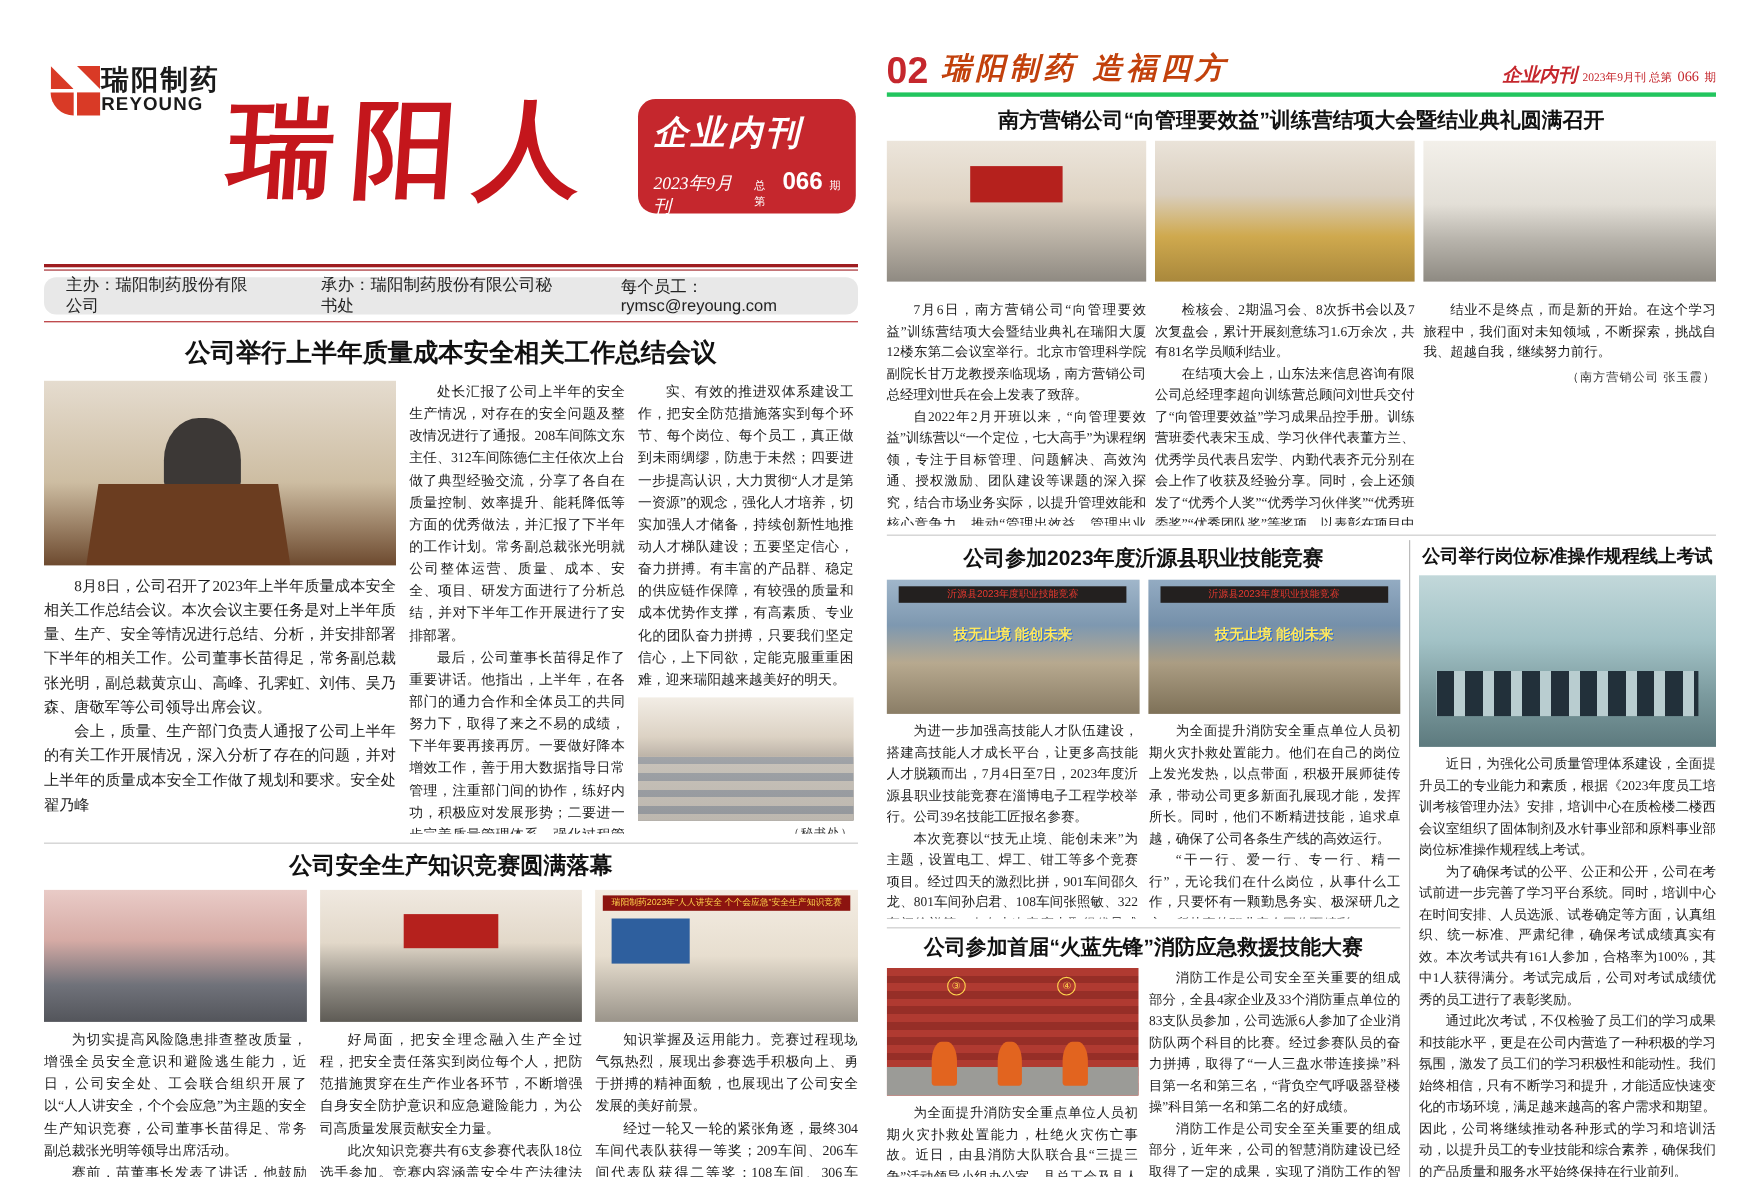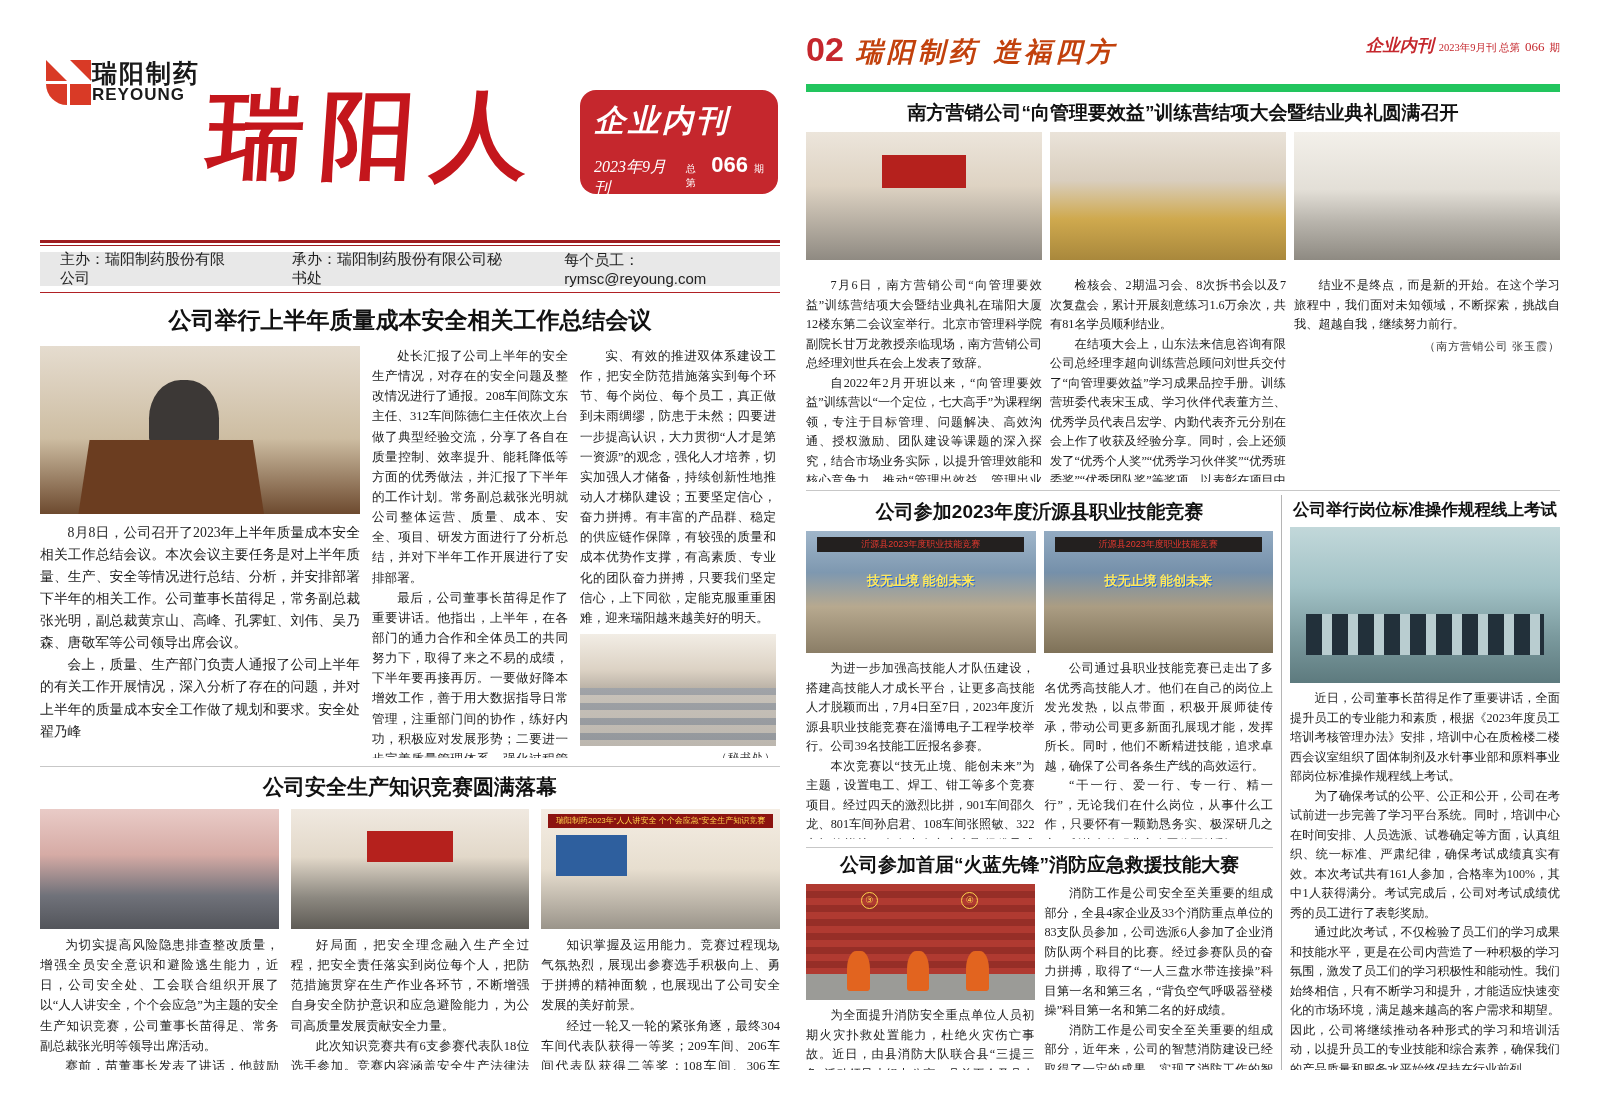--- a/index.html
+++ b/index.html
@@ -26,21 +26,21 @@
   .issuebox{position:absolute;right:2px;top:56px;width:198px;height:104px;background:#c5272d;
             border-radius:16px;color:#fff;padding:10px 14px;box-sizing:border-box;}
   .issue1{font-size:31px;font-weight:bold;font-style:italic;letter-spacing:3px;font-family:"DejaVu Serif",serif;}
   .issuerow{margin-top:10px;display:flex;align-items:baseline;gap:6px;}
   .issue2{font-size:16px;font-style:italic;}
   .issue3a{font-size:10px;}
   .issue3b{font-size:22px;font-weight:bold;font-family:"Liberation Sans",sans-serif;}
   .ruleThick{height:3px;background:#9e1c20;}
   .ruleThin{height:1px;background:#9e1c20;margin-top:2px;}
   .infobar{margin-top:6px;height:34px;background:#e8e8e8;display:flex;align-items:center;
-           padding:0 20px;gap:56px;font-family:"Liberation Sans",sans-serif;font-size:15px;color:#222;}
+           padding:0 20px;gap:56px;font-family:"Liberation Sans",sans-serif;font-size:15px;color:#222;border-radius:11px;}
   .ruleRed{height:1px;background:#b02024;margin-top:6px;}
 
   
   .hl{font-family:"Liberation Sans",sans-serif;font-weight:bold;text-align:center;color:#111;}
   .hl1{font-size:23px;margin-top:12px;}
   .hl2{font-size:21px;margin-top:6px;}
   .hlr{font-size:19px;margin:4px 0 6px;}
   .hls{font-size:16.5px;margin:4px 0 6px;}
   p.b{margin:0;text-indent:2em;text-align:justify;line-height:1.6;}
   .f14 p.b{font-size:13.8px;}
@@ -49,21 +49,21 @@
   .byline{text-align:right;font-size:11px;color:#333;margin-top:4px;letter-spacing:1px;}
   .divGray{height:1px;background:#c7c7c7;margin:8px 0 4px;}
 
   .grid{display:grid;}
   .g-a1{grid-template-columns:320px 196px 196px;gap:12px;margin-top:10px;height:412px;overflow:hidden;}
   .g-3{grid-template-columns:1fr 1fr 1fr;gap:12px;border-radius:19px;}
   .h-a2p{height:120px;margin-top:8px;}
   .h-a2t{height:178px;margin-top:6px;overflow:hidden;}
 
   
-  .rhead{display:flex;height:46px;border-bottom:8px solid #22c55e;padding-bottom:4px;}
+  .rhead{display:flex;align-items:flex-end;height:46px;border-bottom:4px solid #22c55e;padding-bottom:4px;}
   .rpgno{font-family:"Liberation Sans",sans-serif;font-weight:bold;font-size:34px;color:#c5272d;line-height:.9;}
   .rslogan{font-size:27px;font-weight:bold;font-style:italic;color:#c2410c;margin-left:12px;
            font-family:"DejaVu Serif",serif;letter-spacing:4px;}
   .rissue{margin-left:auto;color:#c5272d;font-size:13px;display:flex;align-items:baseline;gap:5px;}
   .rissue .s1{font-size:17px;font-weight:bold;font-style:italic;}
   .rissue .s2{font-size:10.5px;}
   .g-r1p{grid-template-columns:236px 236px 1fr;gap:8px;height:128px;margin-top:6px;}
   .g-r1t{grid-template-columns:236px 236px 1fr;gap:8px;height:206px;margin-top:16px;overflow:hidden;}
   .g-bot{grid-template-columns:467px 279px;gap:8px;margin-top:4px;}
   .botR{border-left:1px solid #b5b5b5;padding-left:8px;}
@@ -253,21 +253,21 @@
           <span class="banner-dark">沂源县2023年度职业技能竞赛</span>
           <span class="slogan">技无止境 能创未来</span>
         </div>
       </div>
       <div class="grid g-skt f12">
         <div>
           <p class="b">为进一步加强高技能人才队伍建设，搭建高技能人才成长平台，让更多高技能人才脱颖而出，7月4日至7日，2023年度沂源县职业技能竞赛在淄博电子工程学校举行。公司39名技能工匠报名参赛。</p>
           <p class="b">本次竞赛以“技无止境、能创未来”为主题，设置电工、焊工、钳工等多个竞赛项目。经过四天的激烈比拼，901车间邵久龙、801车间孙启君、108车间张照敏、322车间徐祥等11人在本次竞赛中取得优异成绩。</p>
         </div>
         <div>
-          <p class="b">公司通过县职业技能竞赛已走出了多名优秀高技能人才。他们在自己的岗位上发光发热，以点带面，积极开展师徒传承，带动公司更多新面孔展现才能，发挥所长。同时，他们不断精进技能，追求卓越，确保了公司各条生产线的高效运行。</p>
+          <p class="b">为全面提升消防安全重点单位人员初期火灾扑救处置能力。他们在自己的岗位上发光发热，以点带面，积极开展师徒传承，带动公司更多新面孔展现才能，发挥所长。同时，他们不断精进技能，追求卓越，确保了公司各条生产线的高效运行。</p>
           <p class="b">“干一行、爱一行、专一行、精一行”，无论我们在什么岗位，从事什么工作，只要怀有一颗勤恳务实、极深研几之心，所从事的职业定会因你而精彩。</p>
 
         </div>
       </div>
 
       <div class="divGray"></div>
 
       <div class="hl hlr">公司参加首届“火蓝先锋”消防应急救援技能大赛</div>
       <div class="grid g-fire f12">
         <div>
@@ -288,20 +288,20 @@
         </div>
       </div>
     </div>
 
     <div class="botR">
       <div class="hl hls">公司举行岗位标准操作规程线上考试</div>
       <div class="photo ph-exam" style="height:156px;margin-bottom:6px;">
         <i class="monitors"></i>
       </div>
       <div class="f12">
-        <p class="b">近日，公司董事长苗得足作了重要讲话，全面提升员工的专业能力和素质，根据《2023年度员工培训考核管理办法》安排，培训中心在质检楼二楼西会议室组织了固体制剂及水针事业部和原料事业部岗位标准操作规程线上考试。</p>
+        <p class="b">近日，为强化公司质量管理体系建设，全面提升员工的专业能力和素质，根据《2023年度员工培训考核管理办法》安排，培训中心在质检楼二楼西会议室组织了固体制剂及水针事业部和原料事业部岗位标准操作规程线上考试。</p>
         <p class="b">为了确保考试的公平、公正和公开，公司在考试前进一步完善了学习平台系统。同时，培训中心在时间安排、人员选派、试卷确定等方面，认真组织、统一标准、严肃纪律，确保考试成绩真实有效。本次考试共有161人参加，合格率为100%，其中1人获得满分。考试完成后，公司对考试成绩优秀的员工进行了表彰奖励。</p>
         <p class="b">通过此次考试，不仅检验了员工们的学习成果和技能水平，更是在公司内营造了一种积极的学习氛围，激发了员工们的学习积极性和能动性。我们始终相信，只有不断学习和提升，才能适应快速变化的市场环境，满足越来越高的客户需求和期望。因此，公司将继续推动各种形式的学习和培训活动，以提升员工的专业技能和综合素养，确保我们的产品质量和服务水平始终保持在行业前列。</p>
         <div class="byline">（培训中心 张红）</div>
       </div>
     </div>
   </div>
 </div>
 
 </body></html>

